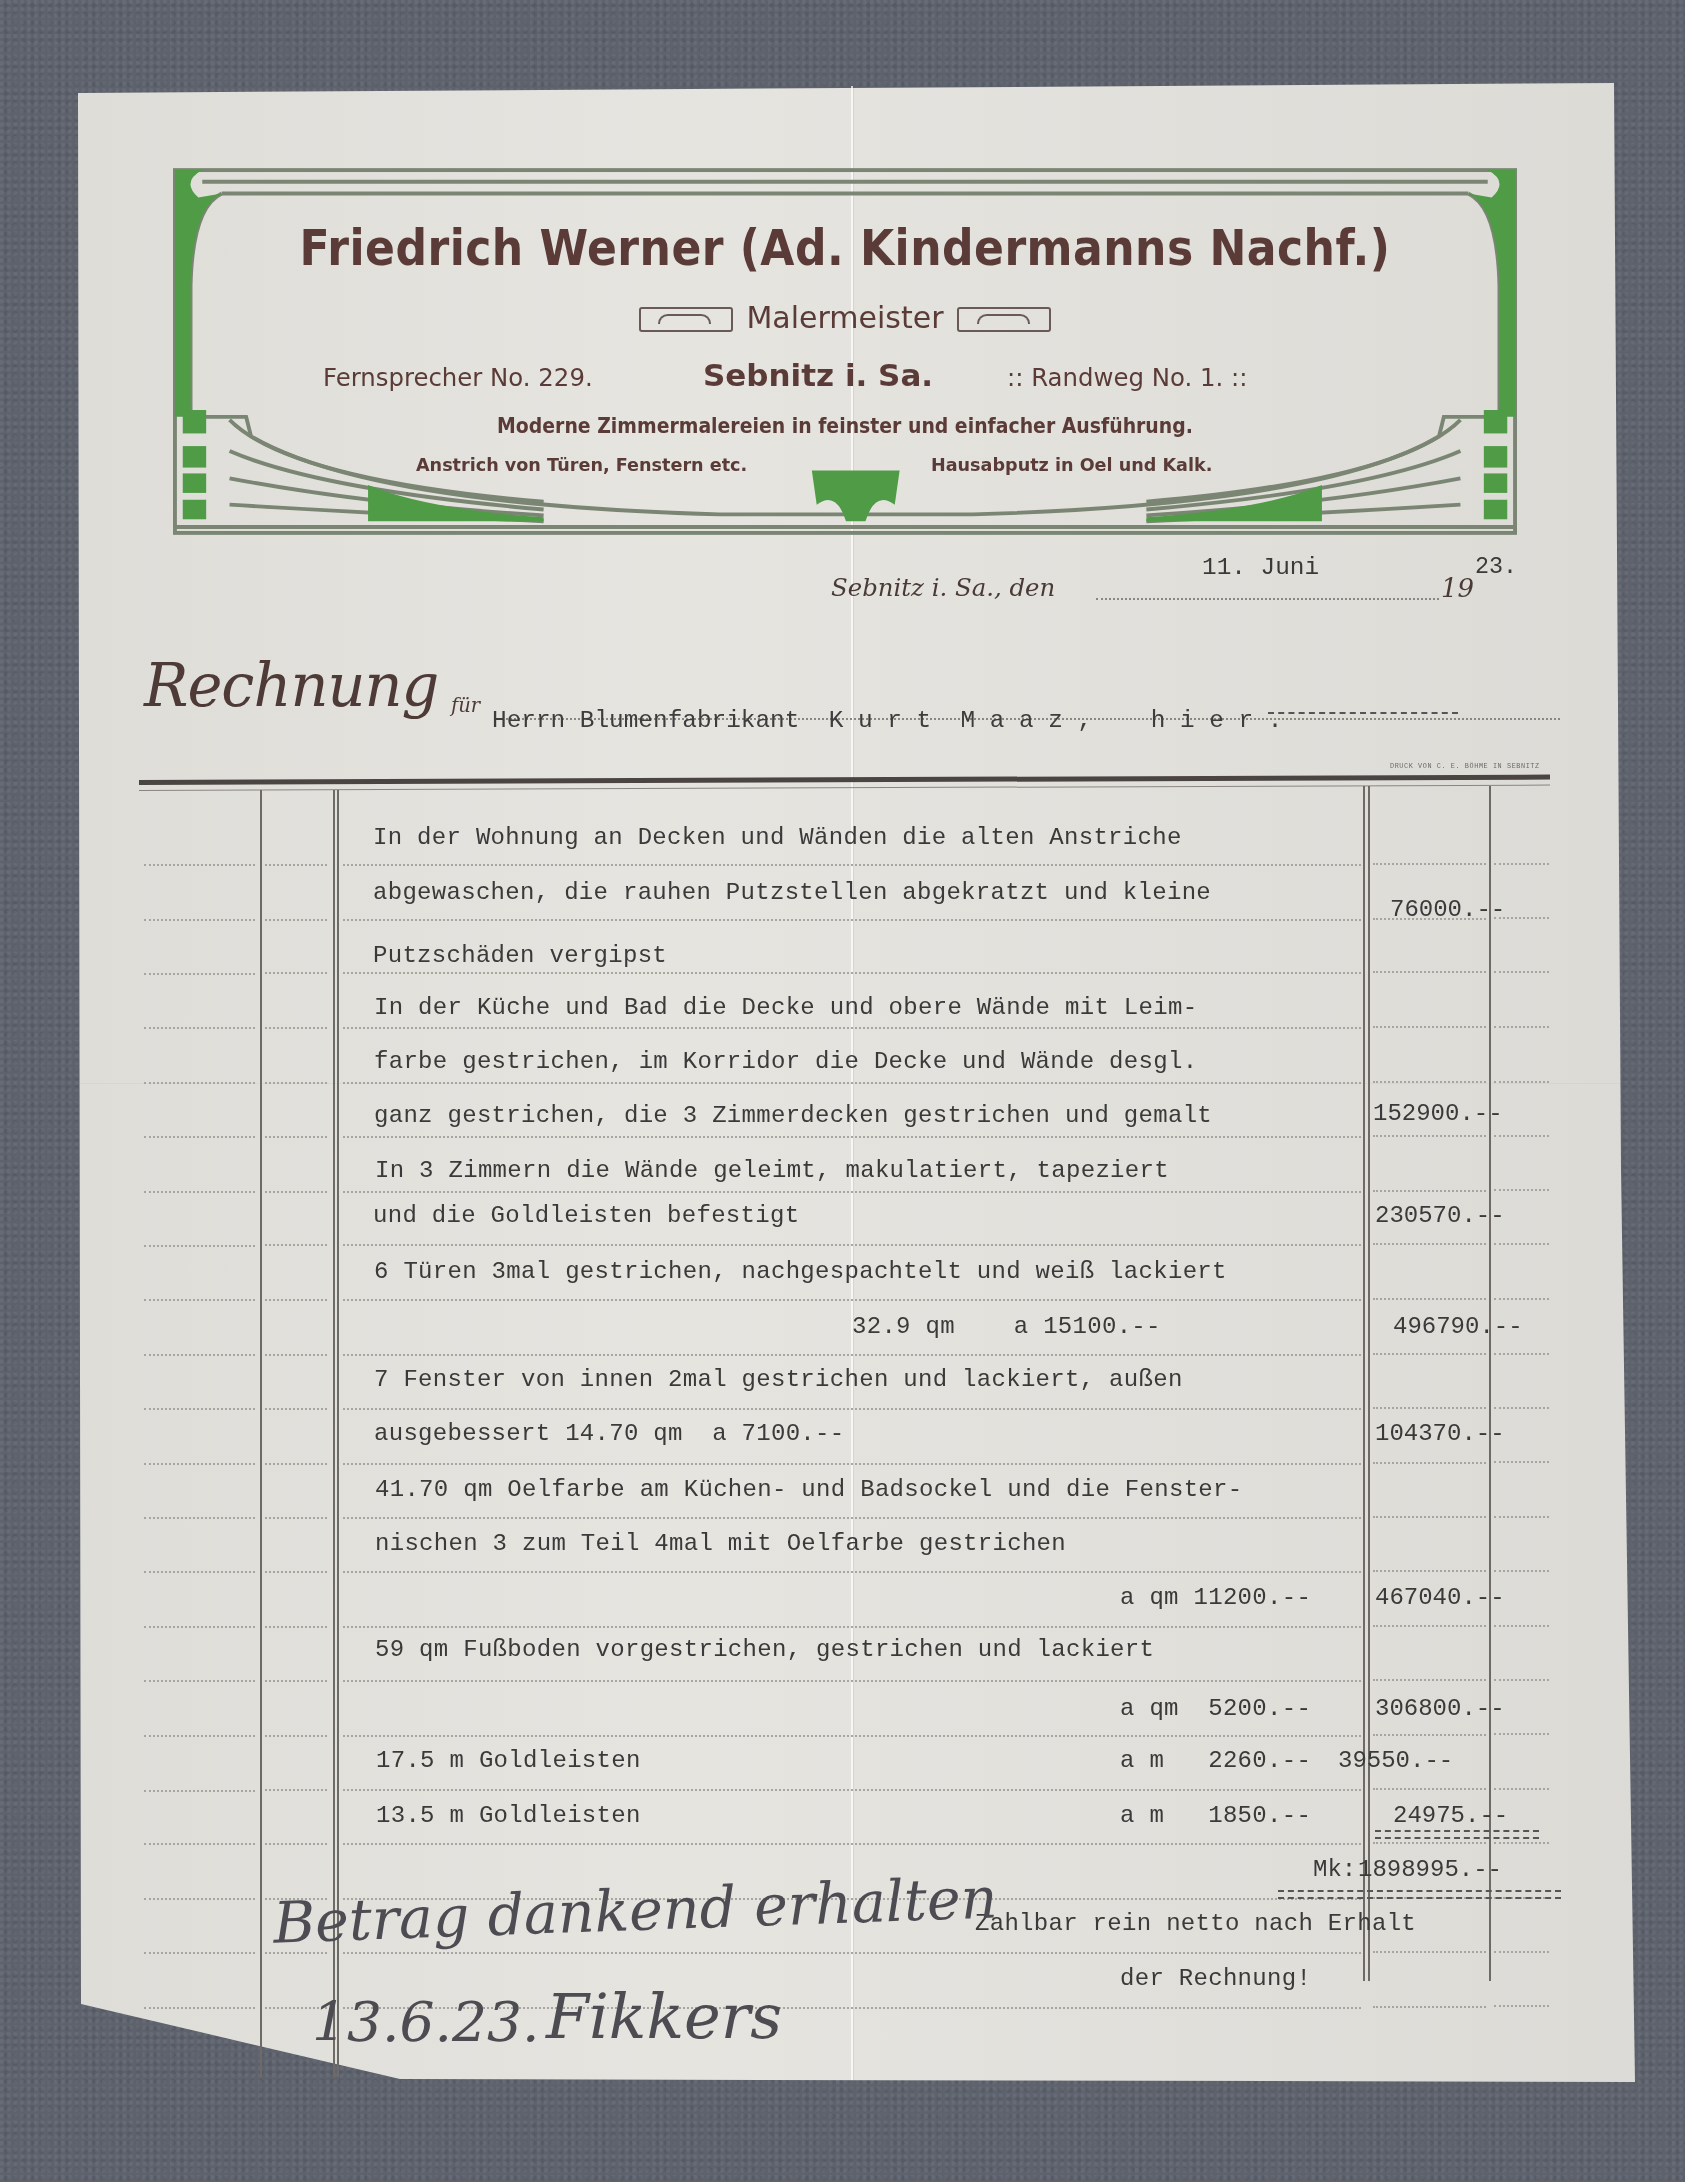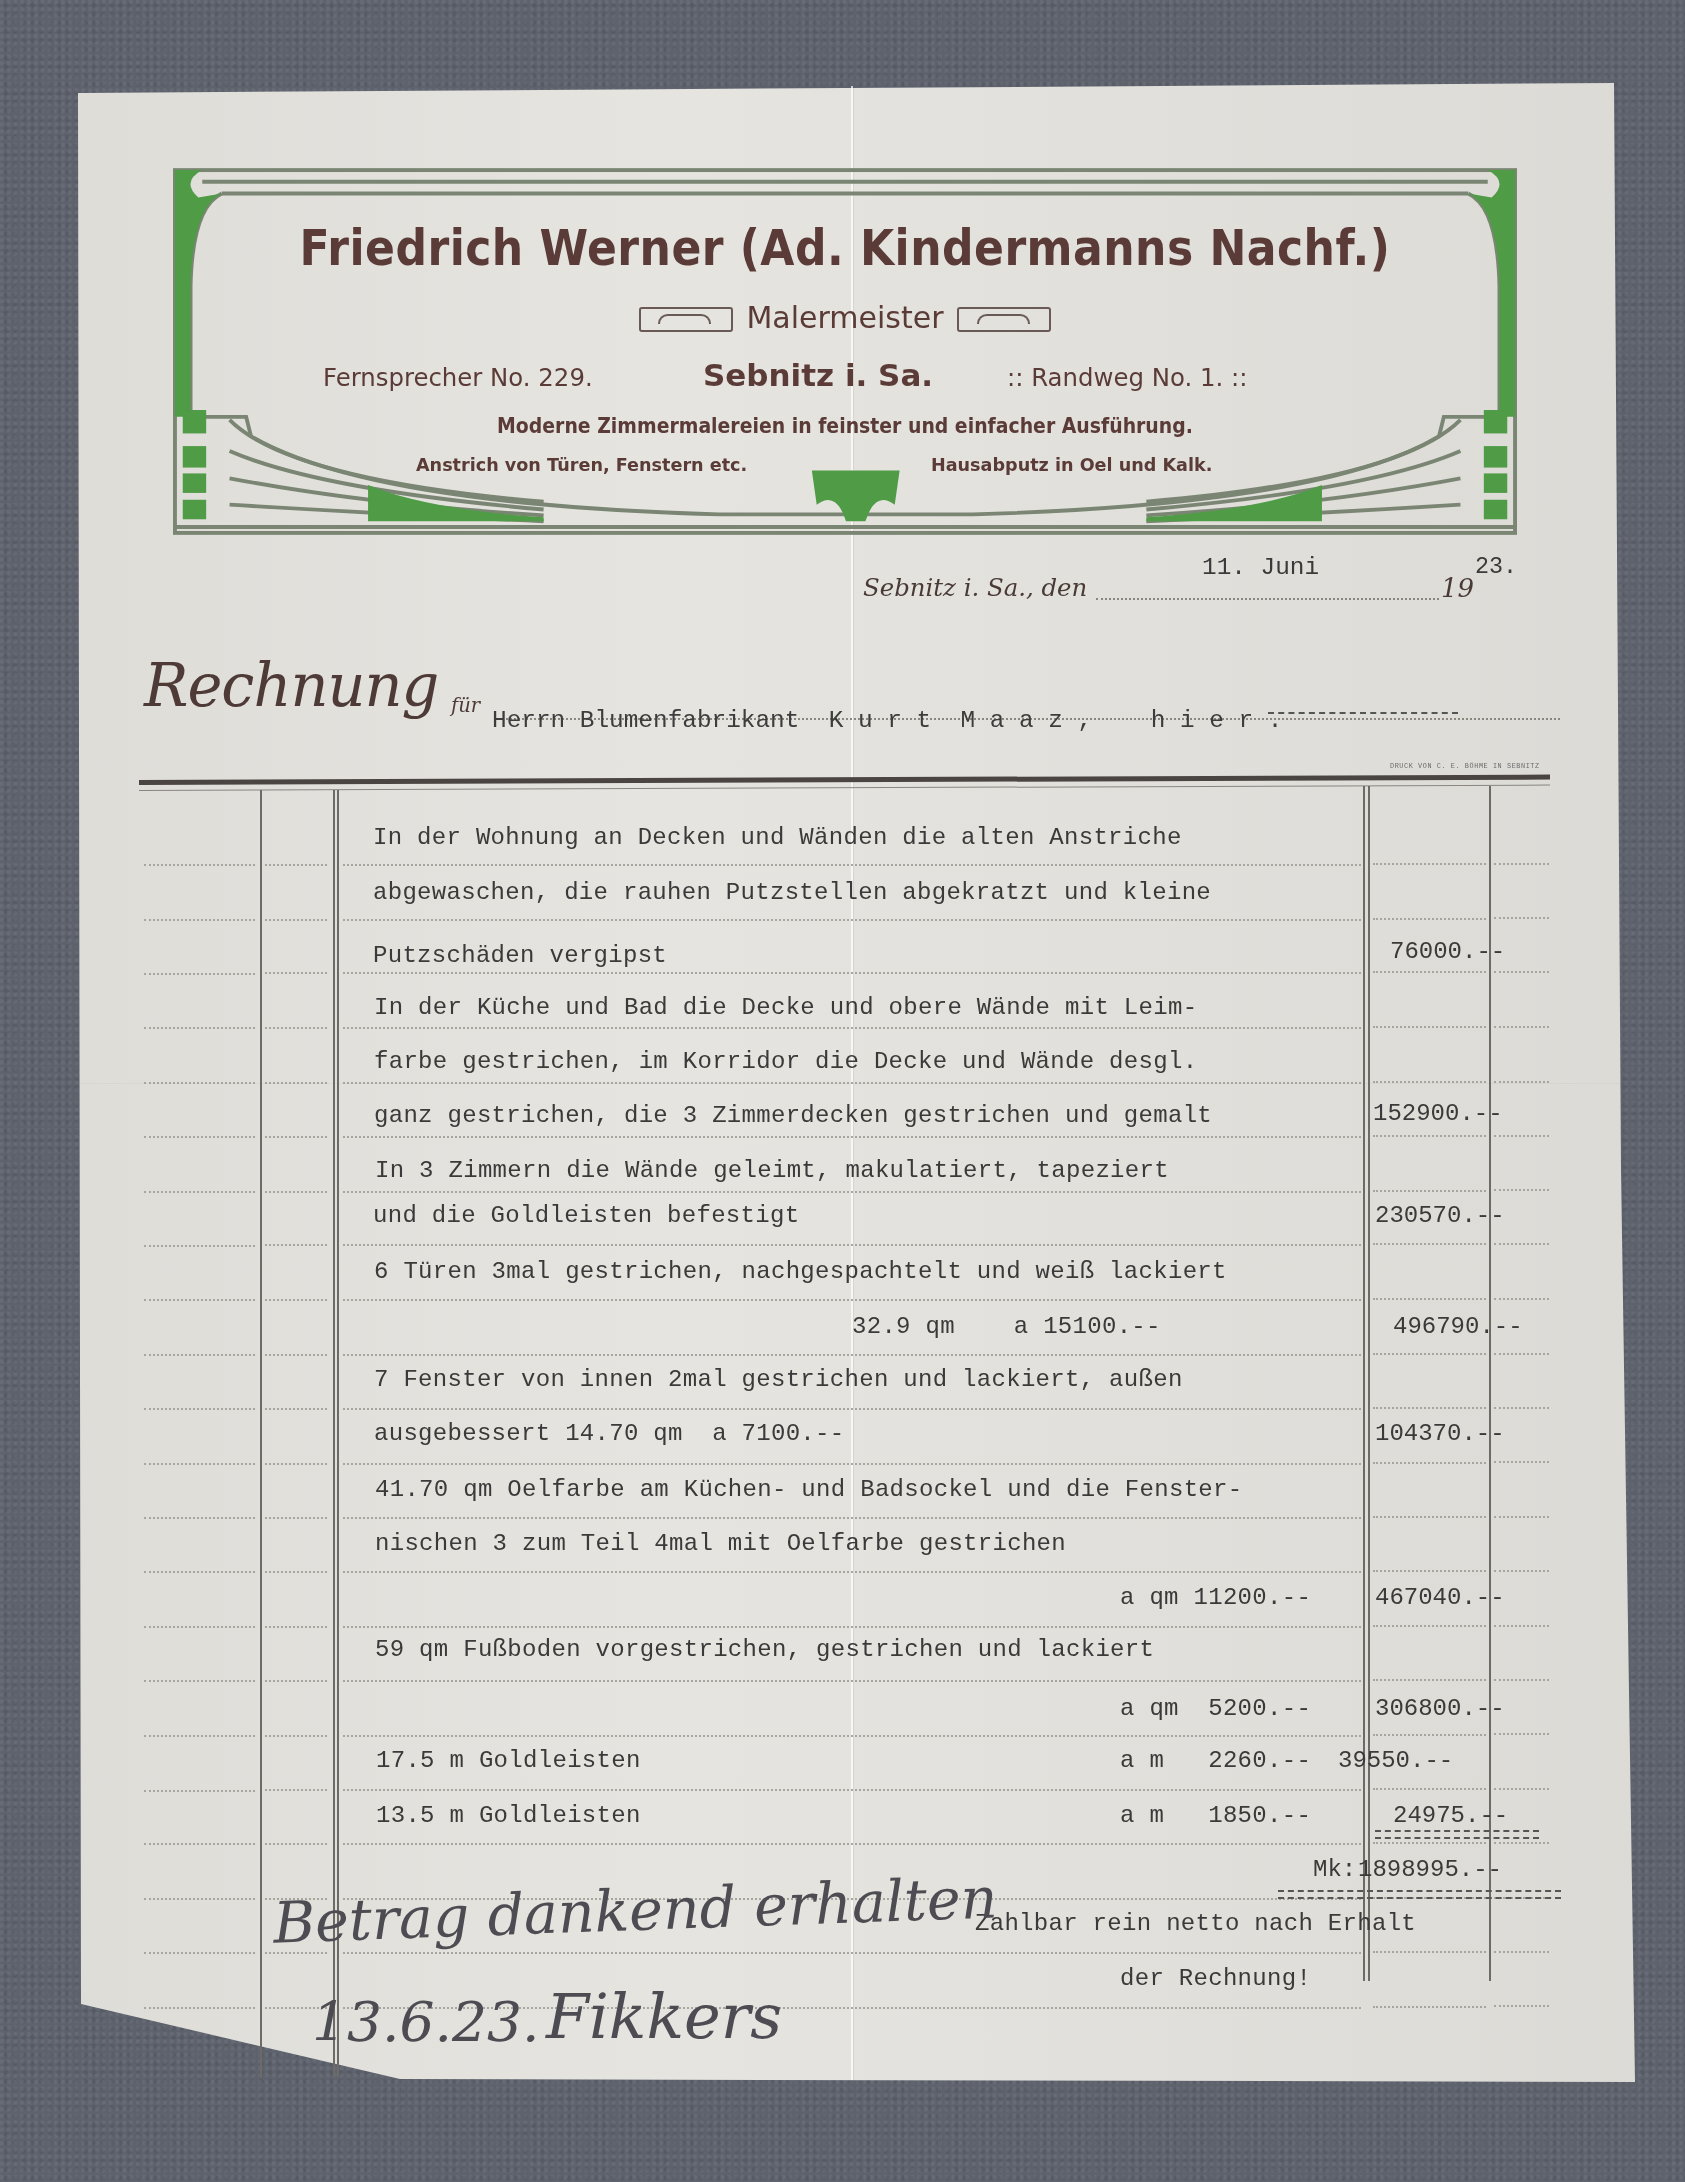--- a/index.html
+++ b/index.html
@@ -27,21 +27,21 @@
   .hdr-sub{position:absolute;left:173px;width:1344px;top:300px;text-align:center;
     font-family:"DejaVu Sans", sans-serif;font-size:30px;color:#5b3b37;}
   .orn{display:inline-block;width:90px;height:21.5px;border:2px solid #6a5a55;border-radius:2.9px;vertical-align:middle;margin:0 13.7px;position:relative;}
   .orn:after{content:"";position:absolute;left:17.6px;top:4.9px;width:49px;height:8.8px;border:2px solid #6a5a55;border-radius:9.8px 9.8px 0 0;border-bottom:none;}
   .hdr-line3{position:absolute;top:357px;left:173px;width:1344px;height:39px;color:#5b3b37;font-family:"DejaVu Sans", sans-serif;}
   .hdr-line3 span{position:absolute;white-space:nowrap;}
   .hdr-line4{position:absolute;left:173px;width:1344px;top:414px;text-align:center;font-family:"DejaVu Sans", sans-serif;font-weight:bold;font-size:20.5px;color:#5b3b37;transform:scaleX(0.92);}
   .hdr-line5{position:absolute;top:455px;font-family:"DejaVu Sans", sans-serif;font-weight:bold;font-size:17.6px;color:#5b3b37;white-space:nowrap;}
 
   
-  .date-label{position:absolute;left:831px;top:573px;font-family:"DejaVu Serif", serif;font-style:italic;font-size:24.4px;color:#4a3a36;margin-left:32px;}
+  .date-label{position:absolute;left:831px;top:573px;font-family:"DejaVu Serif", serif;font-style:italic;font-size:24.4px;color:#4a3a36;}
   .date-dots{position:absolute;left:1096px;top:598px;width:343px;border-bottom:2px dotted #8a8680;}
   .date-val{position:absolute;left:1202px;top:554px;font-family:"Liberation Mono", monospace;font-size:24.4px;color:#3a3a3a;}
   .year-19{position:absolute;left:1441px;top:573px;font-family:"DejaVu Serif", serif;font-style:italic;font-size:26px;color:#4a3a36;}
   .year-23{position:absolute;left:1475px;top:554px;font-family:"Liberation Mono", monospace;font-size:23.4px;color:#3a3a3a;}
 
   
   .rechnung{position:absolute;left:144px;top:651px;font-family:"DejaVu Serif", serif;font-style:italic;font-size:59px;color:#4e3a36;letter-spacing:-1px;}
   .fuer{position:absolute;left:451px;top:694px;font-family:"DejaVu Serif", serif;font-style:italic;font-size:19.5px;color:#4e3a36;}
   .recip-dots{position:absolute;left:497px;top:718px;width:1063px;border-bottom:2px dotted #8a8680;}
   .recip{position:absolute;left:492px;top:669px;font-family:"Liberation Mono", monospace;font-size:24.4px;color:#3d3d3d;white-space:pre;margin-top:38px;}
@@ -247,21 +247,21 @@
     <div class="row-rule" style="left: 343px; width: 1018px; top: 2007px;"></div>
     <div class="row-rule" style="left: 1373px; width: 113px; top: 2006px;"></div>
     <div class="row-rule" style="left: 1494px; width: 55px; top: 2005px;"></div>
   </div>
 
 <div>
 
   <div class="typed" style="left:373px;top:824px;">In der Wohnung an Decken und Wänden die alten Anstriche</div>
   <div class="typed" style="left:373px;top:879px;">abgewaschen, die rauhen Putzstellen abgekratzt und kleine</div>
   <div class="typed" style="left:373px;top:942px;">Putzschäden vergipst</div>
-  <div class="amt" style="left:1390px;top:938px;">76000.--</div>
+  <div class="amt" style="left:1390px;top:896px;">76000.--</div>
 
   <div class="typed" style="left:374px;top:994px;">In der Küche und Bad die Decke und obere Wände mit Leim-</div>
   <div class="typed" style="left:374px;top:1048px;">farbe gestrichen, im Korridor die Decke und Wände desgl.</div>
   <div class="typed" style="left:374px;top:1102px;">ganz gestrichen, die 3 Zimmerdecken gestrichen und gemalt</div>
   <div class="amt" style="left:1373px;top:1100px;">152900.--</div>
 
   <div class="typed" style="left:375px;top:1157px;">In 3 Zimmern die Wände geleimt, makulatiert, tapeziert</div>
   <div class="typed" style="left:373px;top:1202px;">und die Goldleisten befestigt</div>
   <div class="amt" style="left:1375px;top:1202px;">230570.--</div>
 

